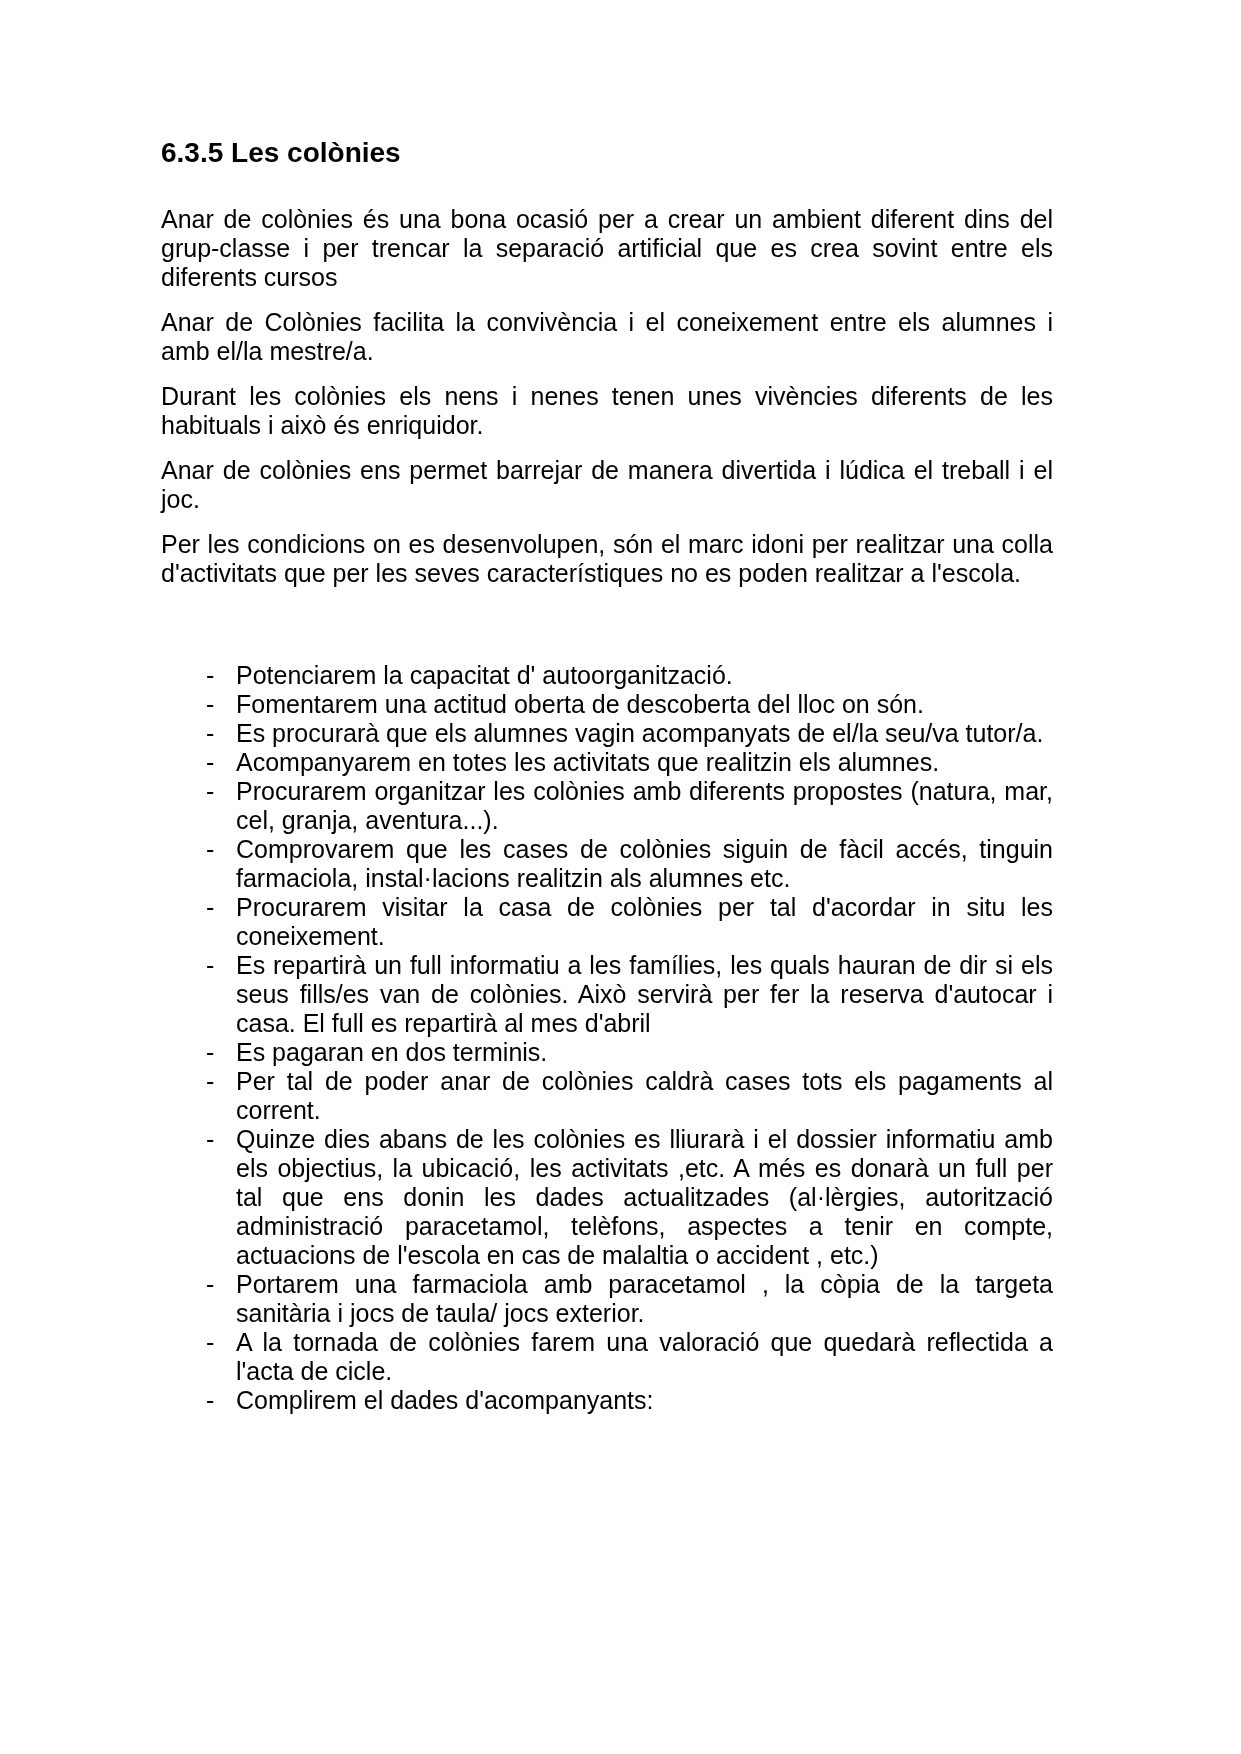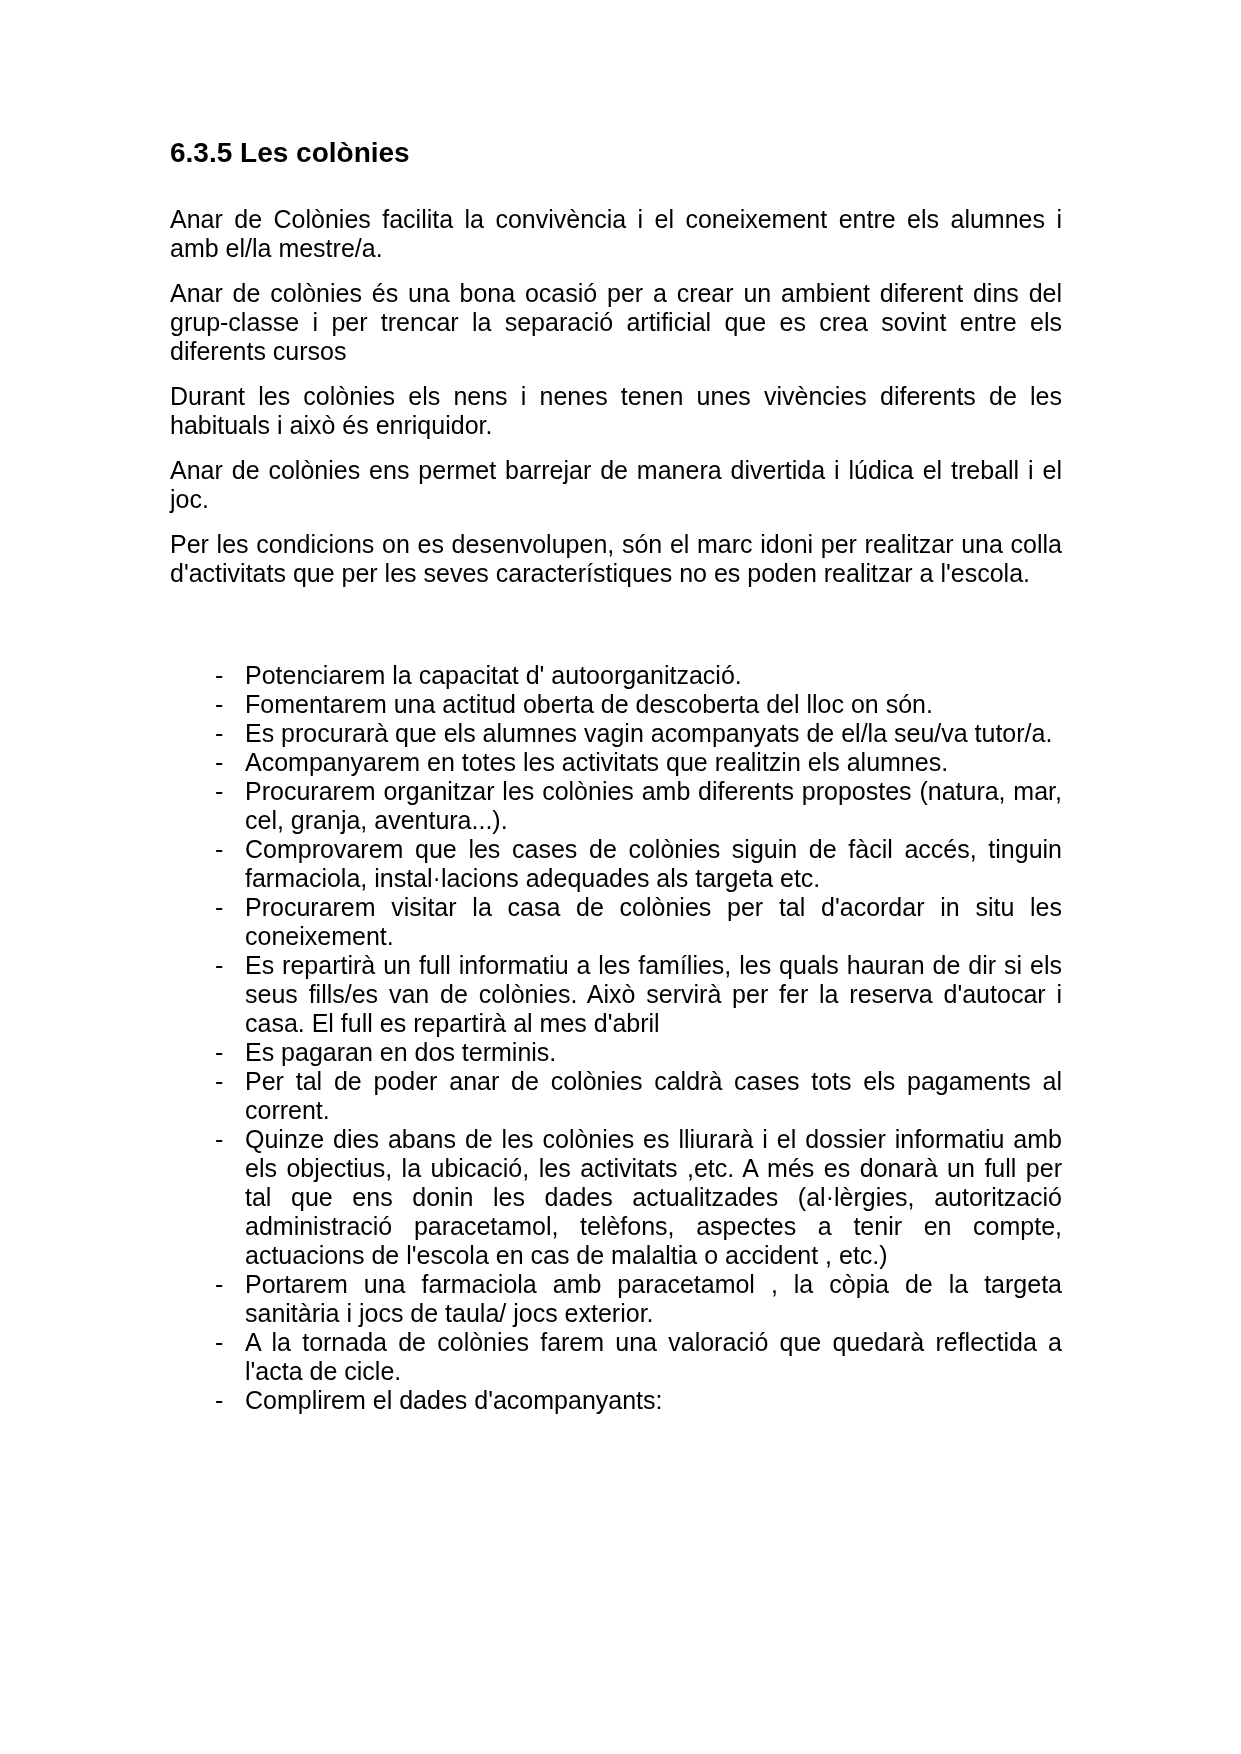--- a/index.html
+++ b/index.html
@@ -10,21 +10,21 @@
   .page {
     position: relative;
     width: 1241px;
     height: 1754px;
     background: #ffffff;
     color: #000000;
     overflow: hidden;
   }
   .content {
     position: absolute;
-    left: 170px;
+    left: 161px;
     top: 137px;
     width: 892px;
   }
   .heading {
     font-size: 28px;
     font-weight: bold;
     line-height: 32px;
     margin: 0 0 36px 0;
   }
   .para {
@@ -70,22 +70,22 @@
 </style>
 </head>
 <body>
 
 <div class="page">
   <div class="content">
 
     <h1 class="heading">6.3.5 Les colònies</h1>
 
     <div>
+      <p class="para">Anar de colònies és una bona ocasió per a crear un ambient diferent dins del grup-classe i per trencar la separació artificial que es crea sovint entre els diferents cursos</p>
       <p class="para">Anar de Colònies facilita la convivència i el coneixement entre els alumnes i amb el/la mestre/a.</p>
-      <p class="para">Anar de colònies és una bona ocasió per a crear un ambient diferent dins del grup-classe i per trencar la separació artificial que es crea sovint entre els diferents cursos</p>
       <p class="para">Durant les colònies els nens i nenes tenen unes vivències diferents de les habituals i això és enriquidor.</p>
       <p class="para">Anar de colònies ens permet barrejar de manera divertida i lúdica el treball i el joc.</p>
       <p class="para">Per les condicions on es desenvolupen, són el marc idoni per realitzar una colla d'activitats que per les seves característiques no es poden realitzar a l'escola.</p>
     </div>
 
     <div class="bullet-list">
       <div class="bullet-item">
         <span class="bullet-marker">-</span>
         <div class="bullet-text">Potenciarem la capacitat d' autoorganització.</div>
       </div>
@@ -100,21 +100,21 @@
       <div class="bullet-item">
         <span class="bullet-marker">-</span>
         <div class="bullet-text">Acompanyarem en totes les activitats que realitzin els alumnes.</div>
       </div>
       <div class="bullet-item">
         <span class="bullet-marker">-</span>
         <div class="bullet-text">Procurarem organitzar les colònies amb diferents propostes (natura, mar, cel, granja, aventura...).</div>
       </div>
       <div class="bullet-item">
         <span class="bullet-marker">-</span>
-        <div class="bullet-text">Comprovarem  que les cases de colònies siguin de fàcil accés, tinguin farmaciola,  instal·lacions adequades als targeta etc.</div>
+        <div class="bullet-text">Comprovarem  que les cases de colònies siguin de fàcil accés, tinguin farmaciola,  instal·lacions realitzin als alumnes etc.</div>
       </div>
       <div class="bullet-item">
         <span class="bullet-marker">-</span>
         <div class="bullet-text">Procurarem visitar la casa de colònies per tal d'acordar in situ les coneixement.</div>
       </div>
       <div class="bullet-item">
         <span class="bullet-marker">-</span>
         <div class="bullet-text">Es repartirà un full informatiu a les famílies, les quals  hauran de dir  si els seus fills/es van de colònies. Això servirà per fer la reserva d'autocar i casa. El full es repartirà  al mes d'abril</div>
       </div>
       <div class="bullet-item">

